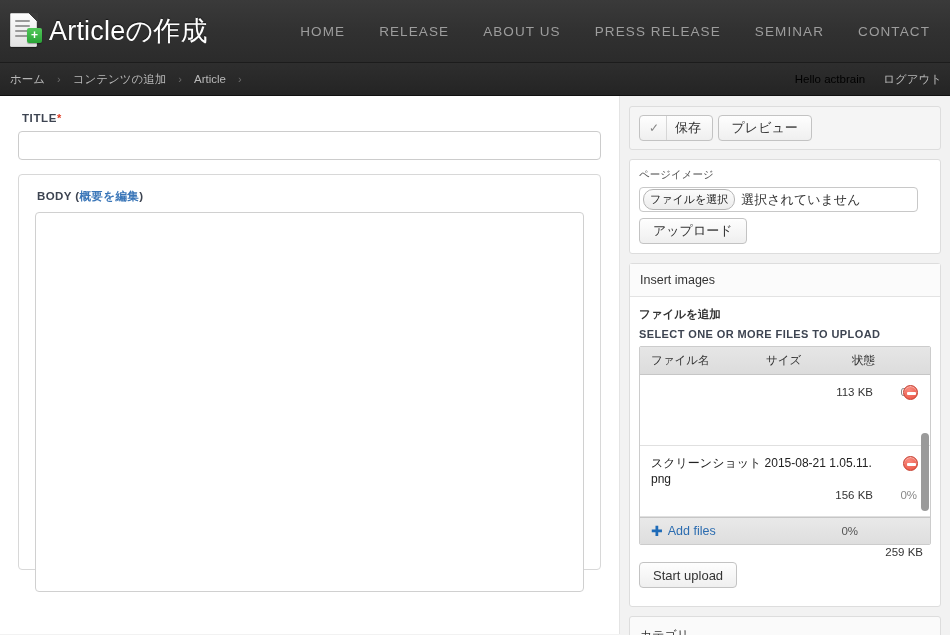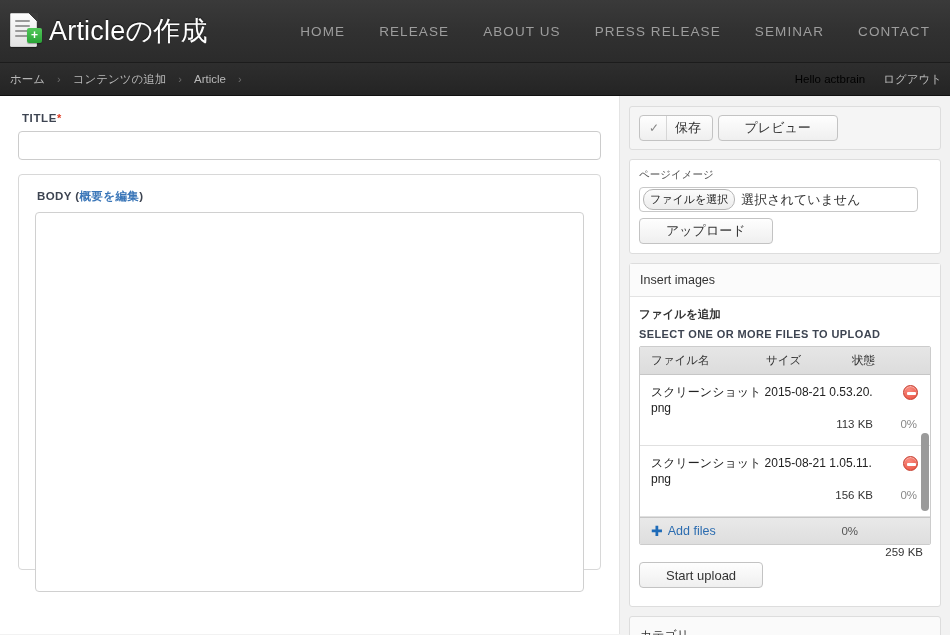--- a/index.html
+++ b/index.html
@@ -182,21 +182,21 @@
     margin-bottom: 9px;
   }
   .panel.actions {
     background: #f5f5f5;
     padding: 8px 9px;
   }
   .btn {
     display: inline-flex;
     align-items: center;
     height: 26px;
-    padding: 0 26px;
+    padding: 0 13px;
     background: linear-gradient(to bottom, #fefefe, #efefef);
     border: 1px solid #c3c3c3;
     border-radius: 4px;
     font-size: 13px;
     color: #333;
     font-family: "Liberation Sans", sans-serif;
     cursor: pointer;
     white-space: nowrap;
   }
   .btn.save { padding: 0; }
@@ -428,21 +428,20 @@
 
         <div class="fu-table">
           <div class="fu-head">
             <span class="c1">ファイル名</span>
             <span class="c2">サイズ</span>
             <span class="c3">状態</span>
           </div>
 
           <div class="fu-scroll">
             <div class="fu-row">
-              <div class="fu-name">スクリーンショット 2015-08-21 0.53.20.png</div>
               <div class="fu-meta">
                 <span class="fu-size">113 KB</span>
                 <span class="fu-pct">0%</span>
               </div>
               <div class="fu-del"></div>
             </div>
 
             <div class="fu-row">
               <div class="fu-name">スクリーンショット 2015-08-21 1.05.11.png</div>
               <div class="fu-meta">

